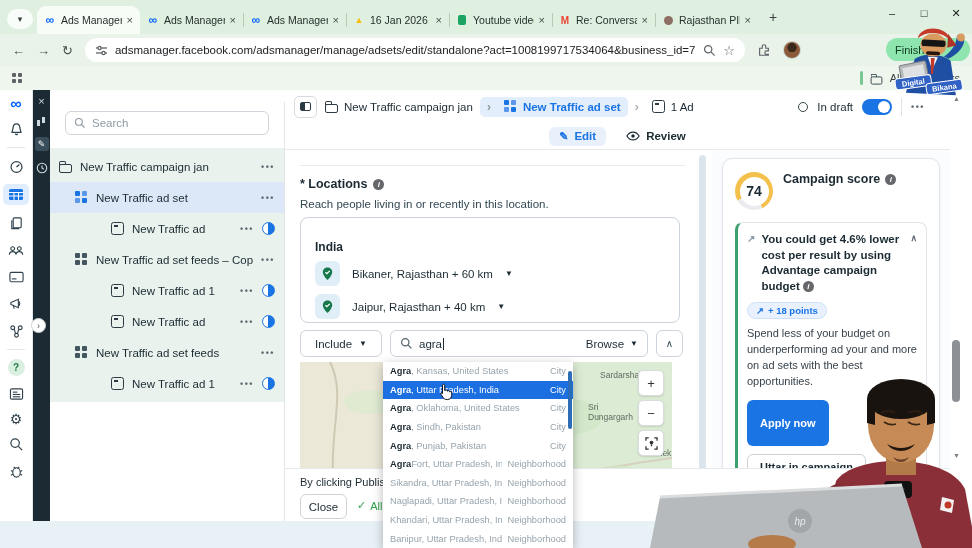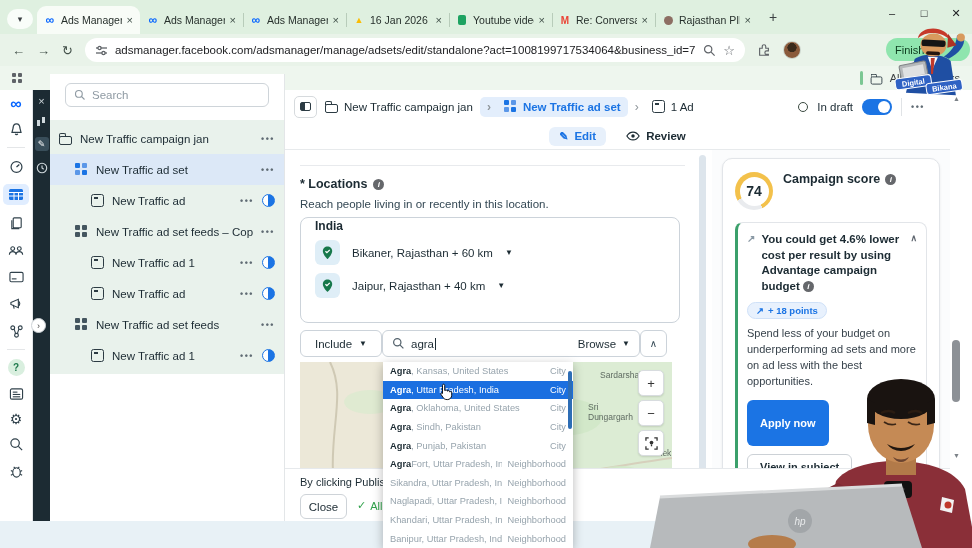--- a/index.html
+++ b/index.html
@@ -62,28 +62,28 @@
   .gear-glyph{font-size:14px;color:#30414b;line-height:14px;}
 
   .darkstrip{position:absolute;top:90px;left:33px;width:17px;bottom:26px;background:#1c2b33;display:flex;flex-direction:column;align-items:center;padding-top:6px;gap:11px;color:#cfd8dc;z-index:3;}
   .ds-x{font-size:11px;line-height:10px;}
   .ds-bars{width:9px;height:9px;position:relative;}
   .ds-bars::before{content:"";position:absolute;left:0;bottom:0;width:3px;height:6px;background:#cfd8dc;box-shadow:5px -3px 0 #cfd8dc;}
   .ds-pencil{width:14px;height:14px;background:#394e5a;border-radius:3px;display:flex;align-items:center;justify-content:center;font-size:9px;color:#fff;}
   .expand-btn{position:absolute;left:31px;top:318px;width:15px;height:15px;border-radius:50%;background:#fff;border:1px solid #cfd4d8;display:flex;align-items:center;justify-content:center;font-size:9px;color:#444;z-index:5;}
 
   
-  .treepanel{position:absolute;top:74px;left:50px;width:235px;bottom:26px;background:#fff;border-right:1px solid #e3e6e8;z-index:3;}
+  .treepanel{position:absolute;top:102px;left:50px;width:235px;bottom:26px;background:#fff;border-right:1px solid #e3e6e8;z-index:3;}
   .tree-search{position:absolute;top:9px;left:15px;width:204px;height:24px;border:1px solid #ced4d9;border-radius:6px;background:#fff;display:flex;align-items:center;gap:6px;padding:0 8px;color:#8f9aa3;font-size:11.5px;}
   .tree-list{position:absolute;top:46px;left:0;right:0;background:#e9f2ec;padding:3px 0;}
   .tree-row{height:31px;display:flex;align-items:center;padding:0 9px;font-size:11.5px;gap:8px;}
   .tree-row.sel{background:#dce8f7;}
   .tree-row .lbl{flex:1;white-space:nowrap;overflow:hidden;}
   .tree-row.indent-1{padding-left:25px;}
-  .tree-row.indent-2{padding-left:41px;}
+  .tree-row.indent-2{padding-left:41px;margin-left:20px;}
 
   
   .workarea{position:absolute;left:285px;top:90px;width:665px;bottom:0;background:#fff;z-index:1;}
   .wa-header{height:33px;display:flex;align-items:center;padding:0 9px;gap:8px;font-size:11.5px;}
   .panel-btn{width:23px;height:22px;border:1px solid #d6dadd;border-radius:5px;display:flex;align-items:center;justify-content:center;}
   .panel-ic{width:11px;height:9px;border:1.4px solid #2c3b43;border-radius:2px;position:relative;}
   .panel-ic::before{content:"";position:absolute;left:0;top:0;width:4px;height:100%;background:#2c3b43;}
   .crumbs{display:flex;align-items:center;gap:7px;}
   .crumb{display:flex;align-items:center;gap:6px;white-space:nowrap;}
   .crumb+.crumb::before{content:"›";color:#90979c;margin-right:7px;font-size:12px;}
@@ -94,26 +94,26 @@
   .switch::after{content:"";position:absolute;right:2px;top:2px;width:12px;height:12px;border-radius:50%;background:#fff;}
   .vsep{width:1px;height:18px;background:#e0e3e6;}
   .wa-tabsrow{height:27px;display:flex;align-items:center;justify-content:center;gap:20px;border-bottom:1px solid #e7eaec;font-size:11.5px;font-weight:bold;}
   .tab-edit{display:flex;align-items:center;gap:6px;background:#e7f0fb;color:#1b74e4;padding:3px 10px;border-radius:6px;}
   .tab-review{display:flex;align-items:center;gap:6px;color:#1c2b33;}
 
   
   .form-divider{position:absolute;left:300px;top:165px;width:385px;border-top:1px solid #e8eaed;z-index:1;}
   .loc-title{position:absolute;left:300px;top:177px;font-size:12.5px;font-weight:bold;z-index:1;display:flex;gap:6px;align-items:center;}
   .loc-desc{position:absolute;left:300px;top:198px;font-size:11.5px;color:#344854;z-index:1;}
-  .loc-card{position:absolute;left:300px;top:217px;width:380px;height:106px;border:1px solid #ccd3da;border-radius:8px;padding:1px 14px;z-index:1;}
+  .loc-card{position:absolute;left:300px;top:217px;width:380px;height:106px;border:1px solid #ccd3da;border-radius:8px;padding:22px 14px;z-index:1;}
   .loc-country{font-size:12px;font-weight:bold;margin-bottom:7px;}
   .loc-row{display:flex;align-items:center;gap:12px;margin-bottom:8px;}
   .pin-badge{width:25px;height:25px;background:#dfeef7;border-radius:6px;display:flex;align-items:center;justify-content:center;}
   .loc-name{font-size:11.5px;}
-  .inc-row{position:absolute;left:300px;top:330px;z-index:1;display:flex;}
+  .inc-row{position:absolute;left:300px;top:330px;z-index:1;display:flex;gap:8px;}
   .inc-dd{width:82px;height:27px;border:1px solid #ccd3da;border-radius:6px;display:flex;align-items:center;justify-content:center;gap:7px;font-size:11.5px;background:#fff;}
   .loc-search{width:258px;height:27px;border:1px solid #ccd3da;border-radius:6px;display:flex;align-items:center;gap:6px;padding:0 9px;font-size:11.5px;background:#fff;}
   .loc-search .q{flex:1;display:flex;align-items:center;}
   .tcursor{display:inline-block;width:1px;height:12px;background:#1c2b33;margin-left:1px;}
   .browse{display:flex;align-items:center;gap:6px;font-size:11.5px;}
   .collapse-btn{width:27px;height:27px;border:1px solid #ccd3da;border-radius:6px;display:flex;align-items:center;justify-content:center;font-size:10px;color:#344854;background:#fff;}
 
   
   .map{position:absolute;left:300px;top:362px;width:372px;height:158px;background:linear-gradient(100deg,#ece8d8 61%,#dcecd4 61%);overflow:hidden;z-index:1;}
   .map-label{position:absolute;font-size:8.5px;color:#5f6b62;}
@@ -642,23 +642,23 @@
     <div class="sug-card">
       <div class="sug-title">
         <span class="trend-ic">↗</span>
         <span><span>You could get 4.6% lower cost per result by using Advantage campaign budget</span> <span class="info-dot"></span></span>
         <span class="tcaret">∧</span>
       </div>
       <span class="points-pill">
           <span>↗</span>
           <span>+ 18 points</span>
         </span>
-      <div class="sug-body">Spend less of your budget on underperforming ad sets and more on ad less with the best opportunities.</div>
+      <div class="sug-body">Spend less of your budget on underperforming ad your and more on ad sets with the best opportunities.</div>
       <div><span class="apply-btn">Apply now</span></div>
-      <div><span class="view-btn">View in subject</span></div>
+      <div><span class="view-btn">Uttar in campaign</span></div>
     </div>
     <div class="show-more">
         <span>Show more (2)</span>
         <span class="caret" style="color:#1b74e4;">▼</span>
       </div>
   </div>
 </div>
 
 <div class="main-scroll"></div>
 <div class="ps-arrow" style="top:95px;">▲</div>

